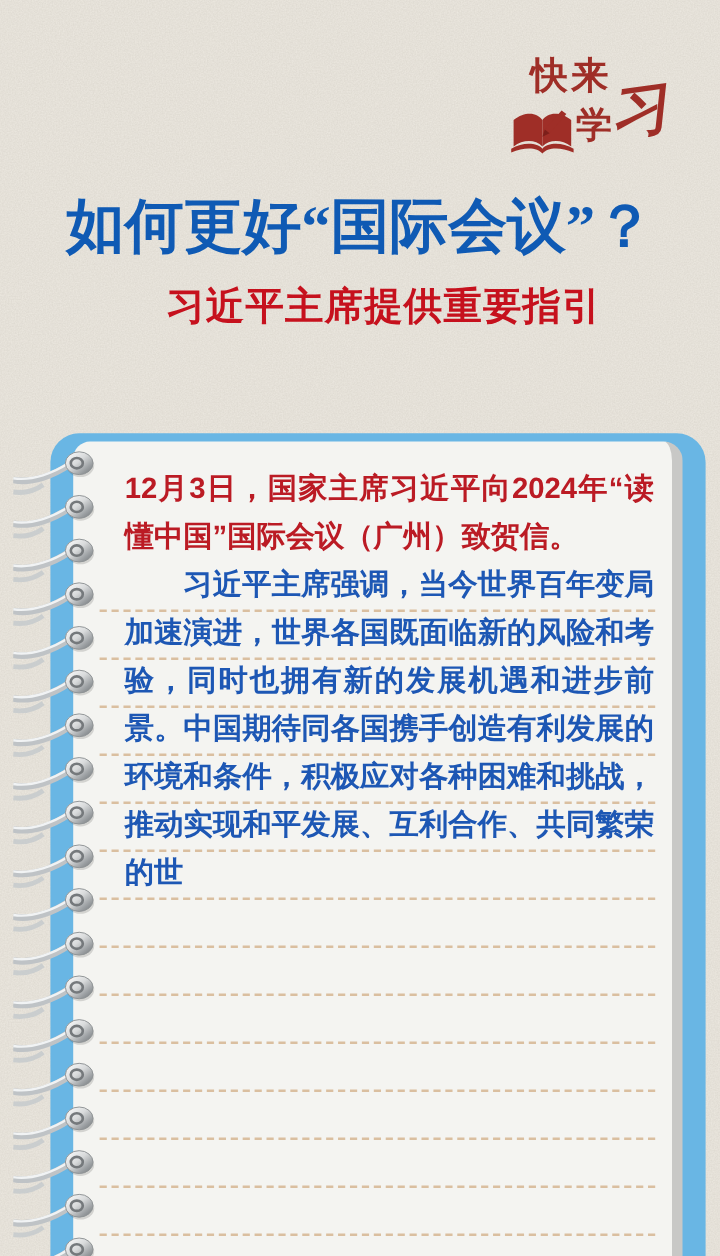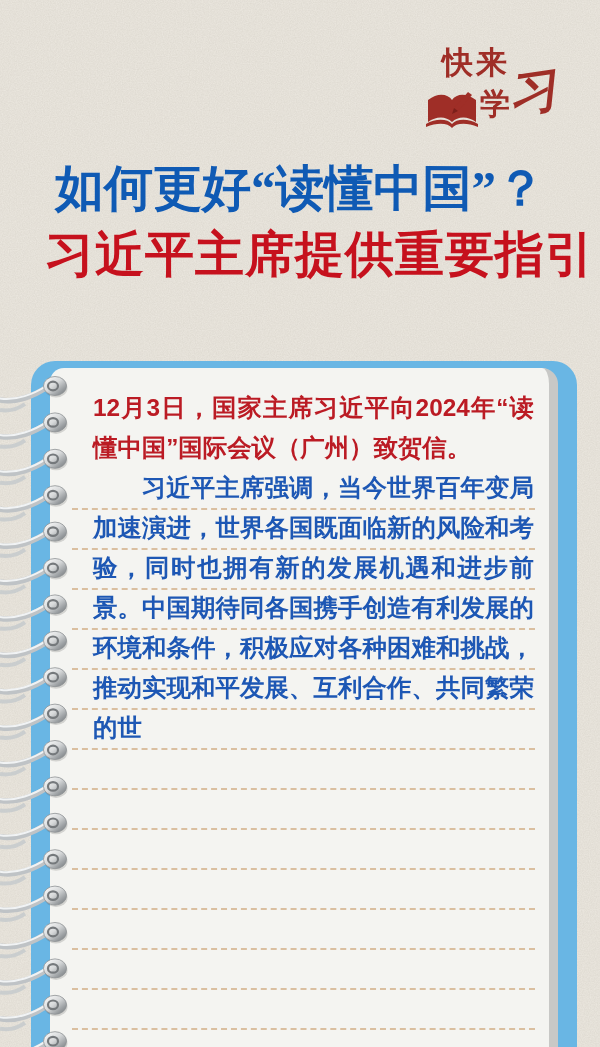--- a/index.html
+++ b/index.html
@@ -16,24 +16,24 @@
             color:#9f2e27;font-family:"Liberation Serif","DejaVu Serif",serif;}
   .logo-xi{position:absolute;left:80px;top:18px;font-size:48px;font-weight:700;font-style:italic;
            color:#9f2e27;transform:rotate(-8deg);
            font-family:"Liberation Serif","DejaVu Serif",serif;}
   .logo-book{position:absolute;left:-4px;top:46px;}
 
   
   .title{position:absolute;left:0;top:156px;width:600px;text-align:center;z-index:2;
          font-family:"Liberation Serif","DejaVu Serif",serif;font-weight:900;}
   .title-line1{font-size:49px;line-height:66px;color:#0f5ab4;letter-spacing:0px;}
-  .title-line2{font-size:49px;line-height:66px;color:#c6111d;letter-spacing:1px;margin-left:40px;}
+  .title-line2{font-size:32px;line-height:66px;color:#c6111d;letter-spacing:1px;margin-left:40px;}
 
   
-  .notebook{position:absolute;left:0;top:0;width:556px;height:1047px;z-index:1;}
+  .notebook{position:absolute;left:11px;top:0;width:556px;height:1047px;z-index:1;}
   .cover{position:absolute;left:31px;top:361px;width:546px;height:700px;
          background:#69b6e4;border-radius:24px 24px 0 0;}
   .page{position:absolute;left:50px;top:368px;width:499px;height:700px;
         background:#f4f4f1;border-right:9px solid #c8c8c6;
         border-radius:14px 16px 0 0;}
   .rule-line{position:absolute;left:22px;right:14px;height:0;
              border-top:2px dashed #d0aa7e;opacity:.7;}
   .body-text{position:absolute;left:43px;top:20px;width:441px;
              font-size:24.4px;line-height:40px;font-weight:700;
              font-family:"Liberation Sans","DejaVu Sans",sans-serif;
@@ -64,21 +64,21 @@
       <path d="M52 12 C42 4 32 6 28 12 L28 34 C34 28 44 28 52 34 Z" fill="#9f2e27"></path>
       <path d="M2 36 C12 30 24 31 28 36 C32 31 44 30 54 36 L54 39 C42 34 32 35 28 40 C24 35 14 34 2 39 Z" fill="#9f2e27"></path>
       <path d="M30 20 L44 4 L48 7 L34 23 Z" fill="#9f2e27"></path>
       <path d="M30 20 L34 23 L28 26 Z" fill="#7c1f1a"></path>
     </svg>
     <span class="logo-xue">学</span>
     <span class="logo-xi">习</span>
   </div>
 
   <div class="title">
-    <div class="title-line1">如何更好“读懂中国”？</div>
+    <div class="title-line1">如何更好“国际会议”？</div>
     <div class="title-line2">习近平主席提供重要指引</div>
   </div>
 
   <div class="notebook">
     <div class="cover"></div>
     <div class="page">
       <div id="rules">
           <div class="rule-line" style="top: 140px;"></div>
           <div class="rule-line" style="top: 180px;"></div>
           <div class="rule-line" style="top: 220px;"></div>

